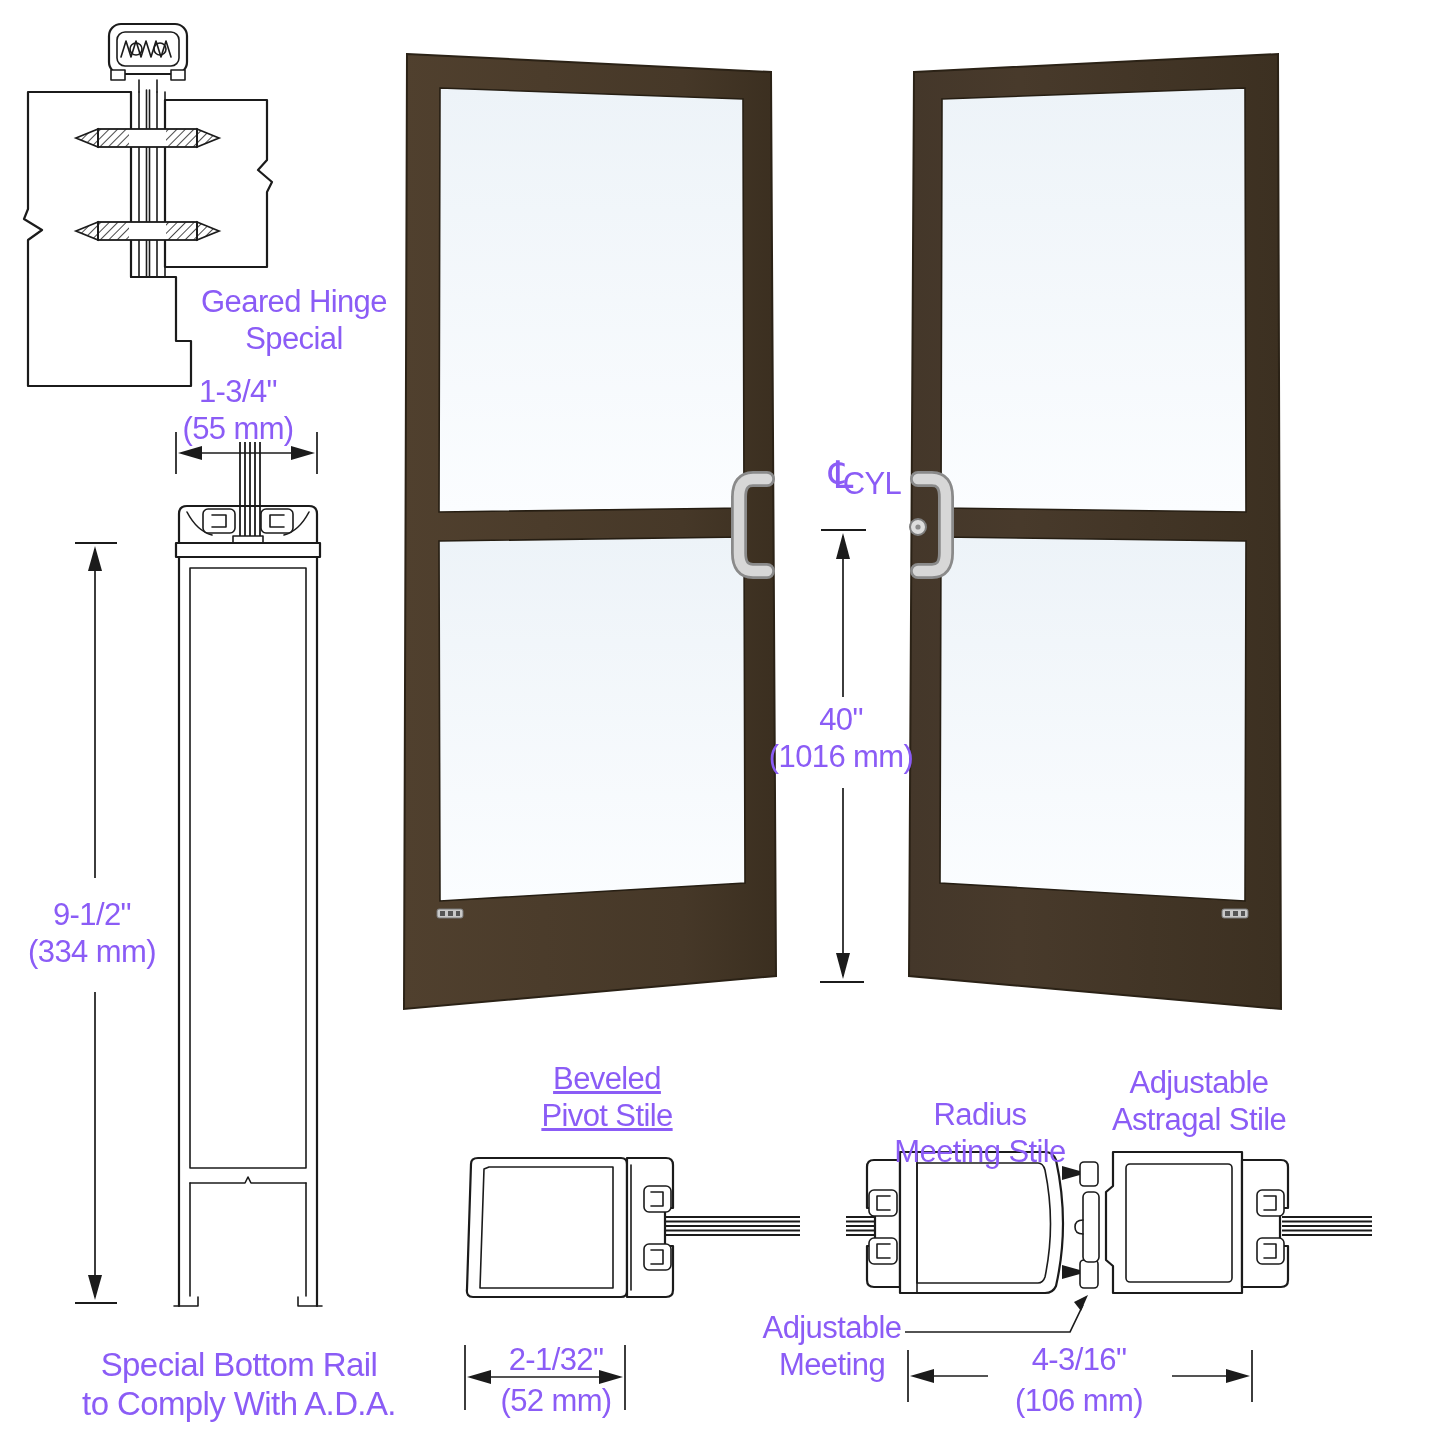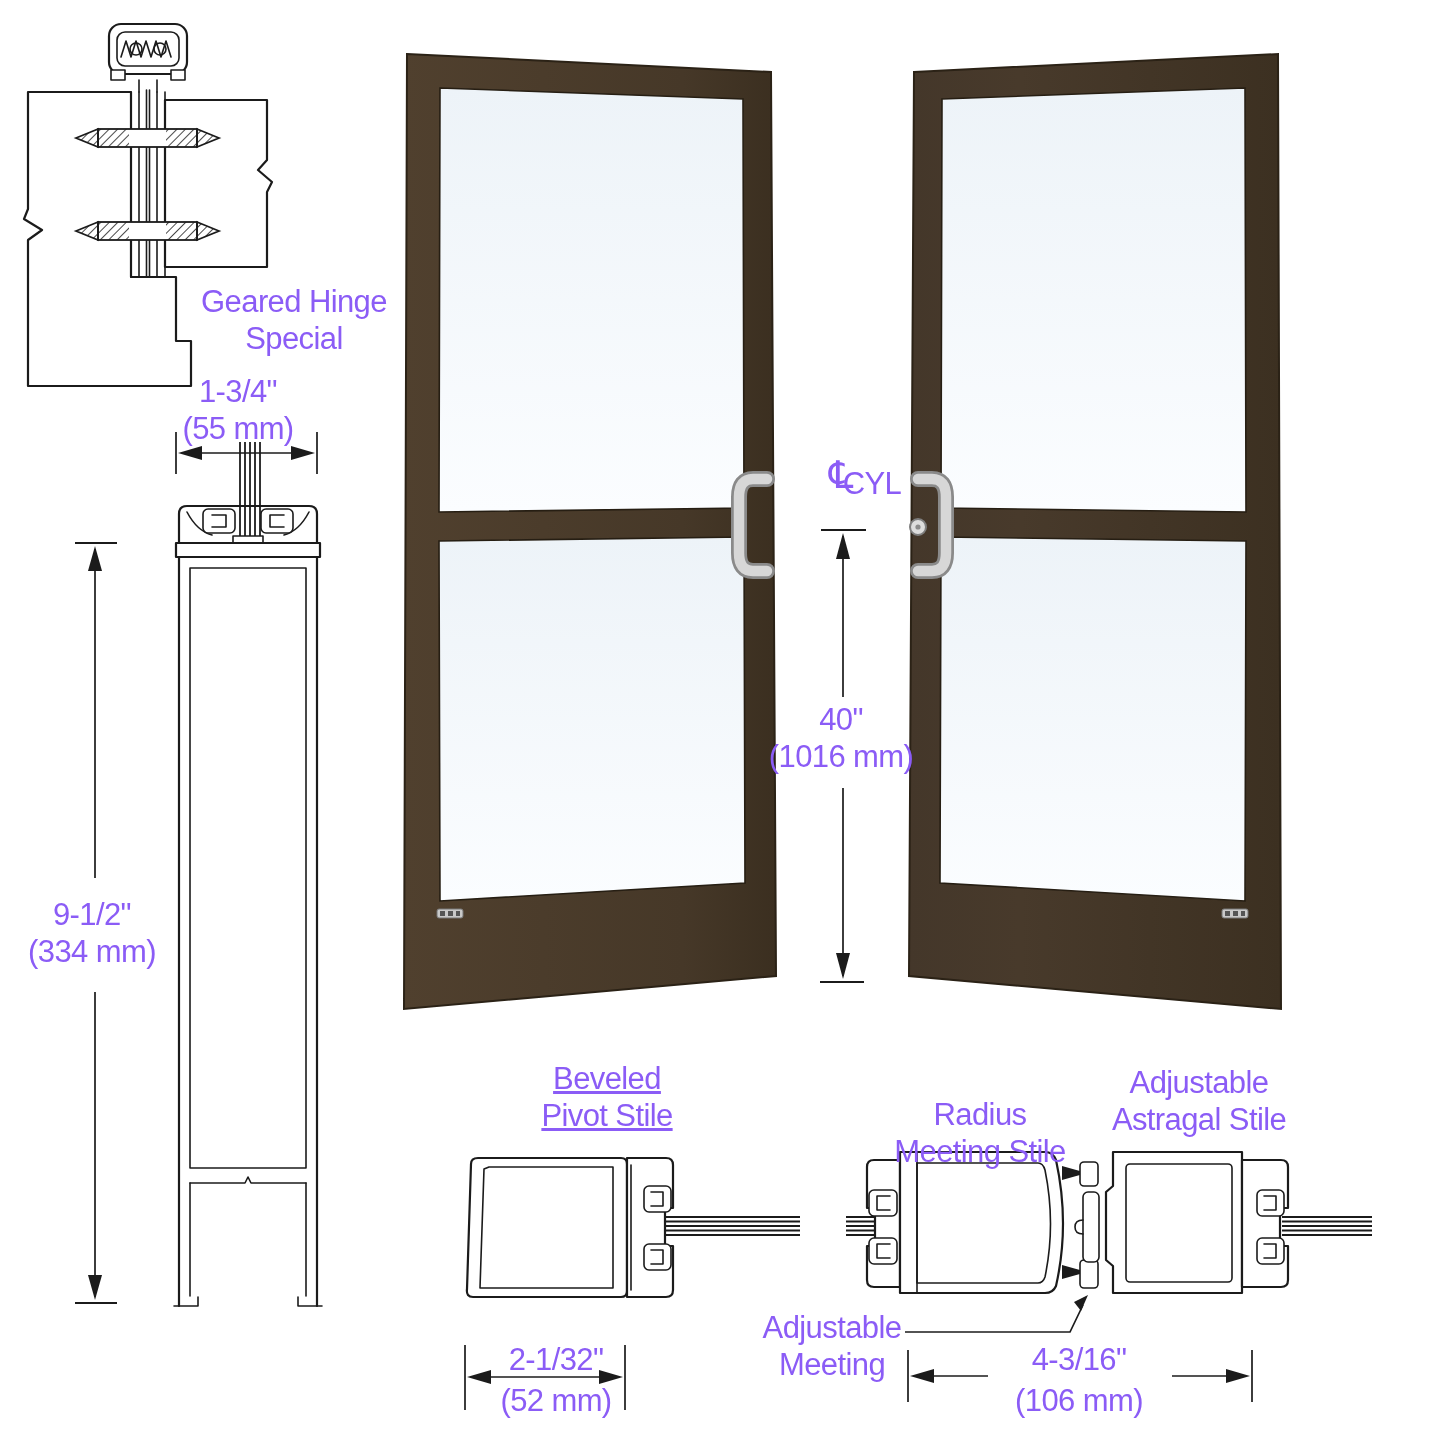--- a/index.html
+++ b/index.html
@@ -285,20 +285,24 @@
 <div class="lbl" style="left:238px;top:373px;">
   <div>1-3/4"</div>
   <div>(55 mm)</div>
 </div>
 
 <div class="lbl" style="left:92px;top:896px;">
   <div>9-1/2"</div>
   <div>(334 mm)</div>
 </div>
 
+<div class="lbl big" style="left:239px;top:1345px;">
+  <div>Special Bottom Rail</div>
+  <div>to Comply With A.D.A.</div>
+</div>
 
 <div class="lbl" style="left:872px;top:421px;margin-top:44px;">CYL</div>
 <div class="lbl cl" style="left:841px;top:456px;">℄</div>
 
 <div class="lbl" style="left:841px;top:701px;">
   <div>40"</div>
   <div>(1016 mm)</div>
 </div>
 
 <div class="lbl" style="left:607px;top:1060px;text-decoration:underline;">

